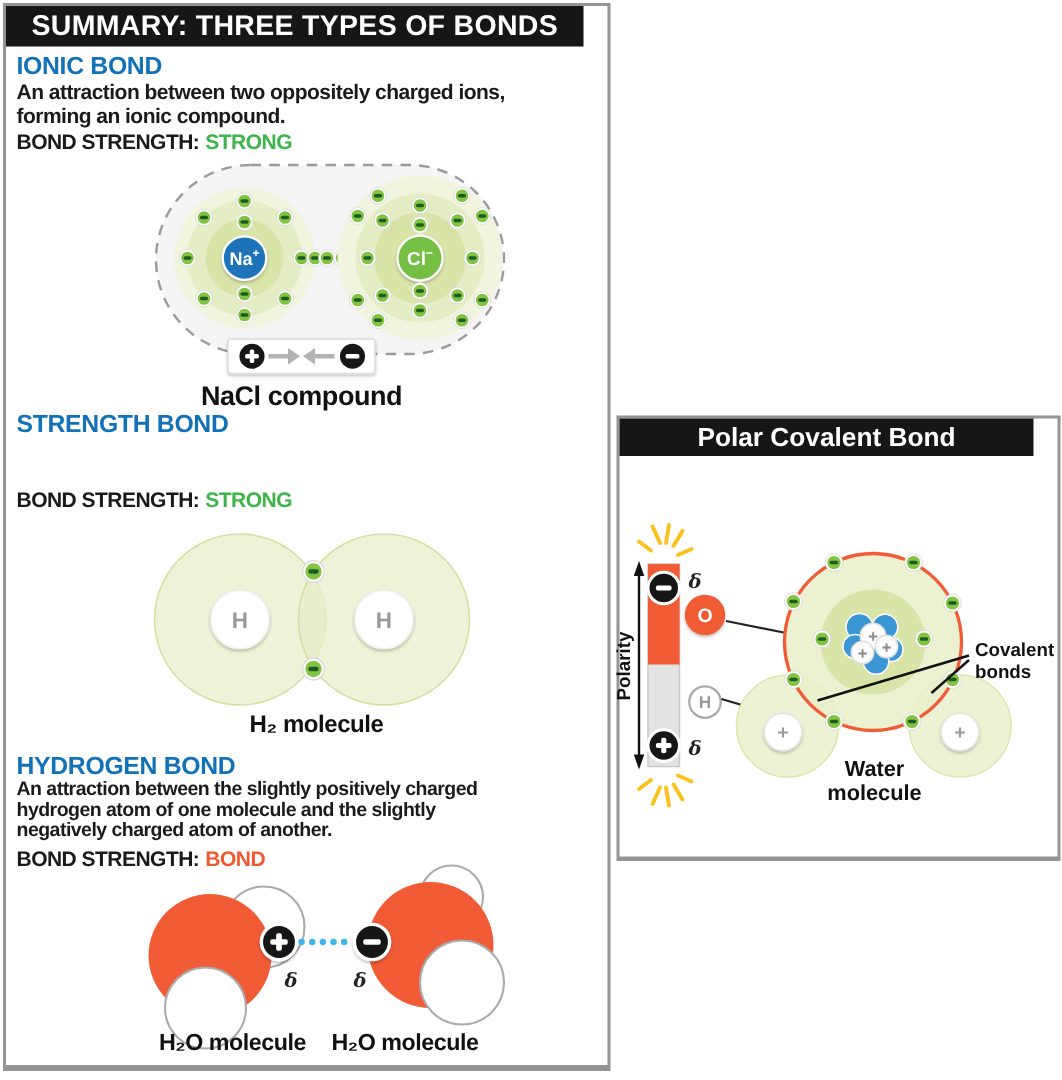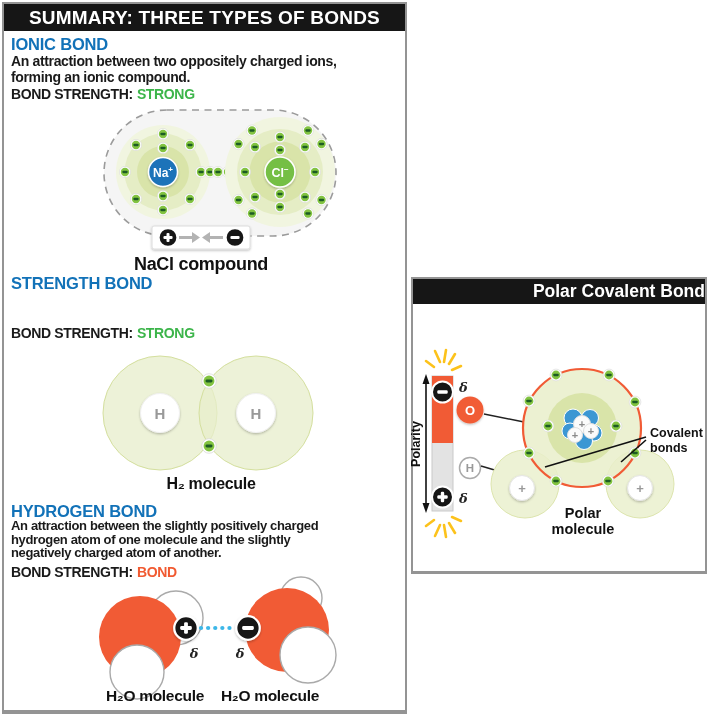--- a/index.html
+++ b/index.html
@@ -1,23 +1,23 @@
 <!DOCTYPE html>
 <html style="--panel-border: #949494; --header-bg: #161616; --header-text: #ffffff; --heading-blue: #1272b8; --strong-green: #3cb54a; --weak-orange: #f15a31; --body-text: #1a1a1a; --orange: #f15b35; --na-blue: #1e73b9; --cl-green: #74bf44; --electron-green: #82c341; --electron-minus: #1c5b24; --shell-light: #f1f5e0; --shell-mid: #e5edc5; --shell-deep: #d9e4a9; --arrow-gray: #b3b3b3; --dot-blue: #3db7e8; --spark-yellow: #fcc21b; --gray-label: #999999; --nucleus-blue: #3b97d3;"><head>
 <meta charset="utf-8">
 <style>
   html,body{margin:0;padding:0;width:708px;height:720px;background:#fff;overflow:hidden;
     font-family:"Liberation Sans",sans-serif;position:relative;}
   .panel{position:absolute;background:#fff;border:2px solid var(--panel-border);box-sizing:border-box;}
   #left-panel{left:2px;top:2px;width:405px;height:712px;border-bottom-width:4px;}
   #right-panel{left:411px;top:277px;width:296px;height:297px;border-bottom-width:3px;}
-  .hdr{position:absolute;left:0;right:0;top:0;background:var(--header-bg);color:var(--header-text);
+  .hdr{position:absolute;left:0;right:16px;top:0;background:var(--header-bg);color:var(--header-text);
     font-weight:bold;text-align:center;}
   #left-hdr{height:27px;line-height:27px;font-size:19px;letter-spacing:.2px;}
-  #right-hdr{height:25px;line-height:25px;font-size:17.5px;text-align:right;}
+  #right-hdr{height:25px;line-height:25px;font-size:17.5px;}
   .sec-head{position:absolute;left:7px;color:var(--heading-blue);font-size:16.5px;font-weight:bold;
     letter-spacing:-.2px;white-space:nowrap;}
   .body-lines{position:absolute;left:7px;color:var(--body-text);font-size:14px;font-weight:bold;
     line-height:16px;letter-spacing:-.35px;white-space:nowrap;}
   .tight{font-size:13px;line-height:13.5px;}
   .strength .val{margin-left:4px;}
   .val-strong{color:var(--strong-green);} .val-weak{color:var(--weak-orange);}
   .caption{position:absolute;text-align:center;font-weight:bold;color:#111;letter-spacing:-.3px;}
   svg{position:absolute;overflow:visible;}
   .svgtxt{font-family:"Liberation Sans",sans-serif;font-weight:bold;}
@@ -260,16 +260,16 @@
 
     <line x1="233" y1="133" x2="132" y2="163" stroke="#111" stroke-width="1.6"></line>
     <line x1="233" y1="136" x2="208" y2="158" stroke="#111" stroke-width="1.6"></line>
   </svg>
 
   <div class="label2" style="left:237px;top:147px;width:56px;font-size:12.5px;line-height:14.5px">
     <div>Covalent</div>
     <div>bonds</div>
   </div>
   <div class="label2" style="left:100px;top:226px;width:140px;font-size:14.5px;line-height:16px;text-align:center">
-    <div>Polar</div>
+    <div>Water</div>
     <div>molecule</div>
   </div>
 </div>
 
 </body></html>

